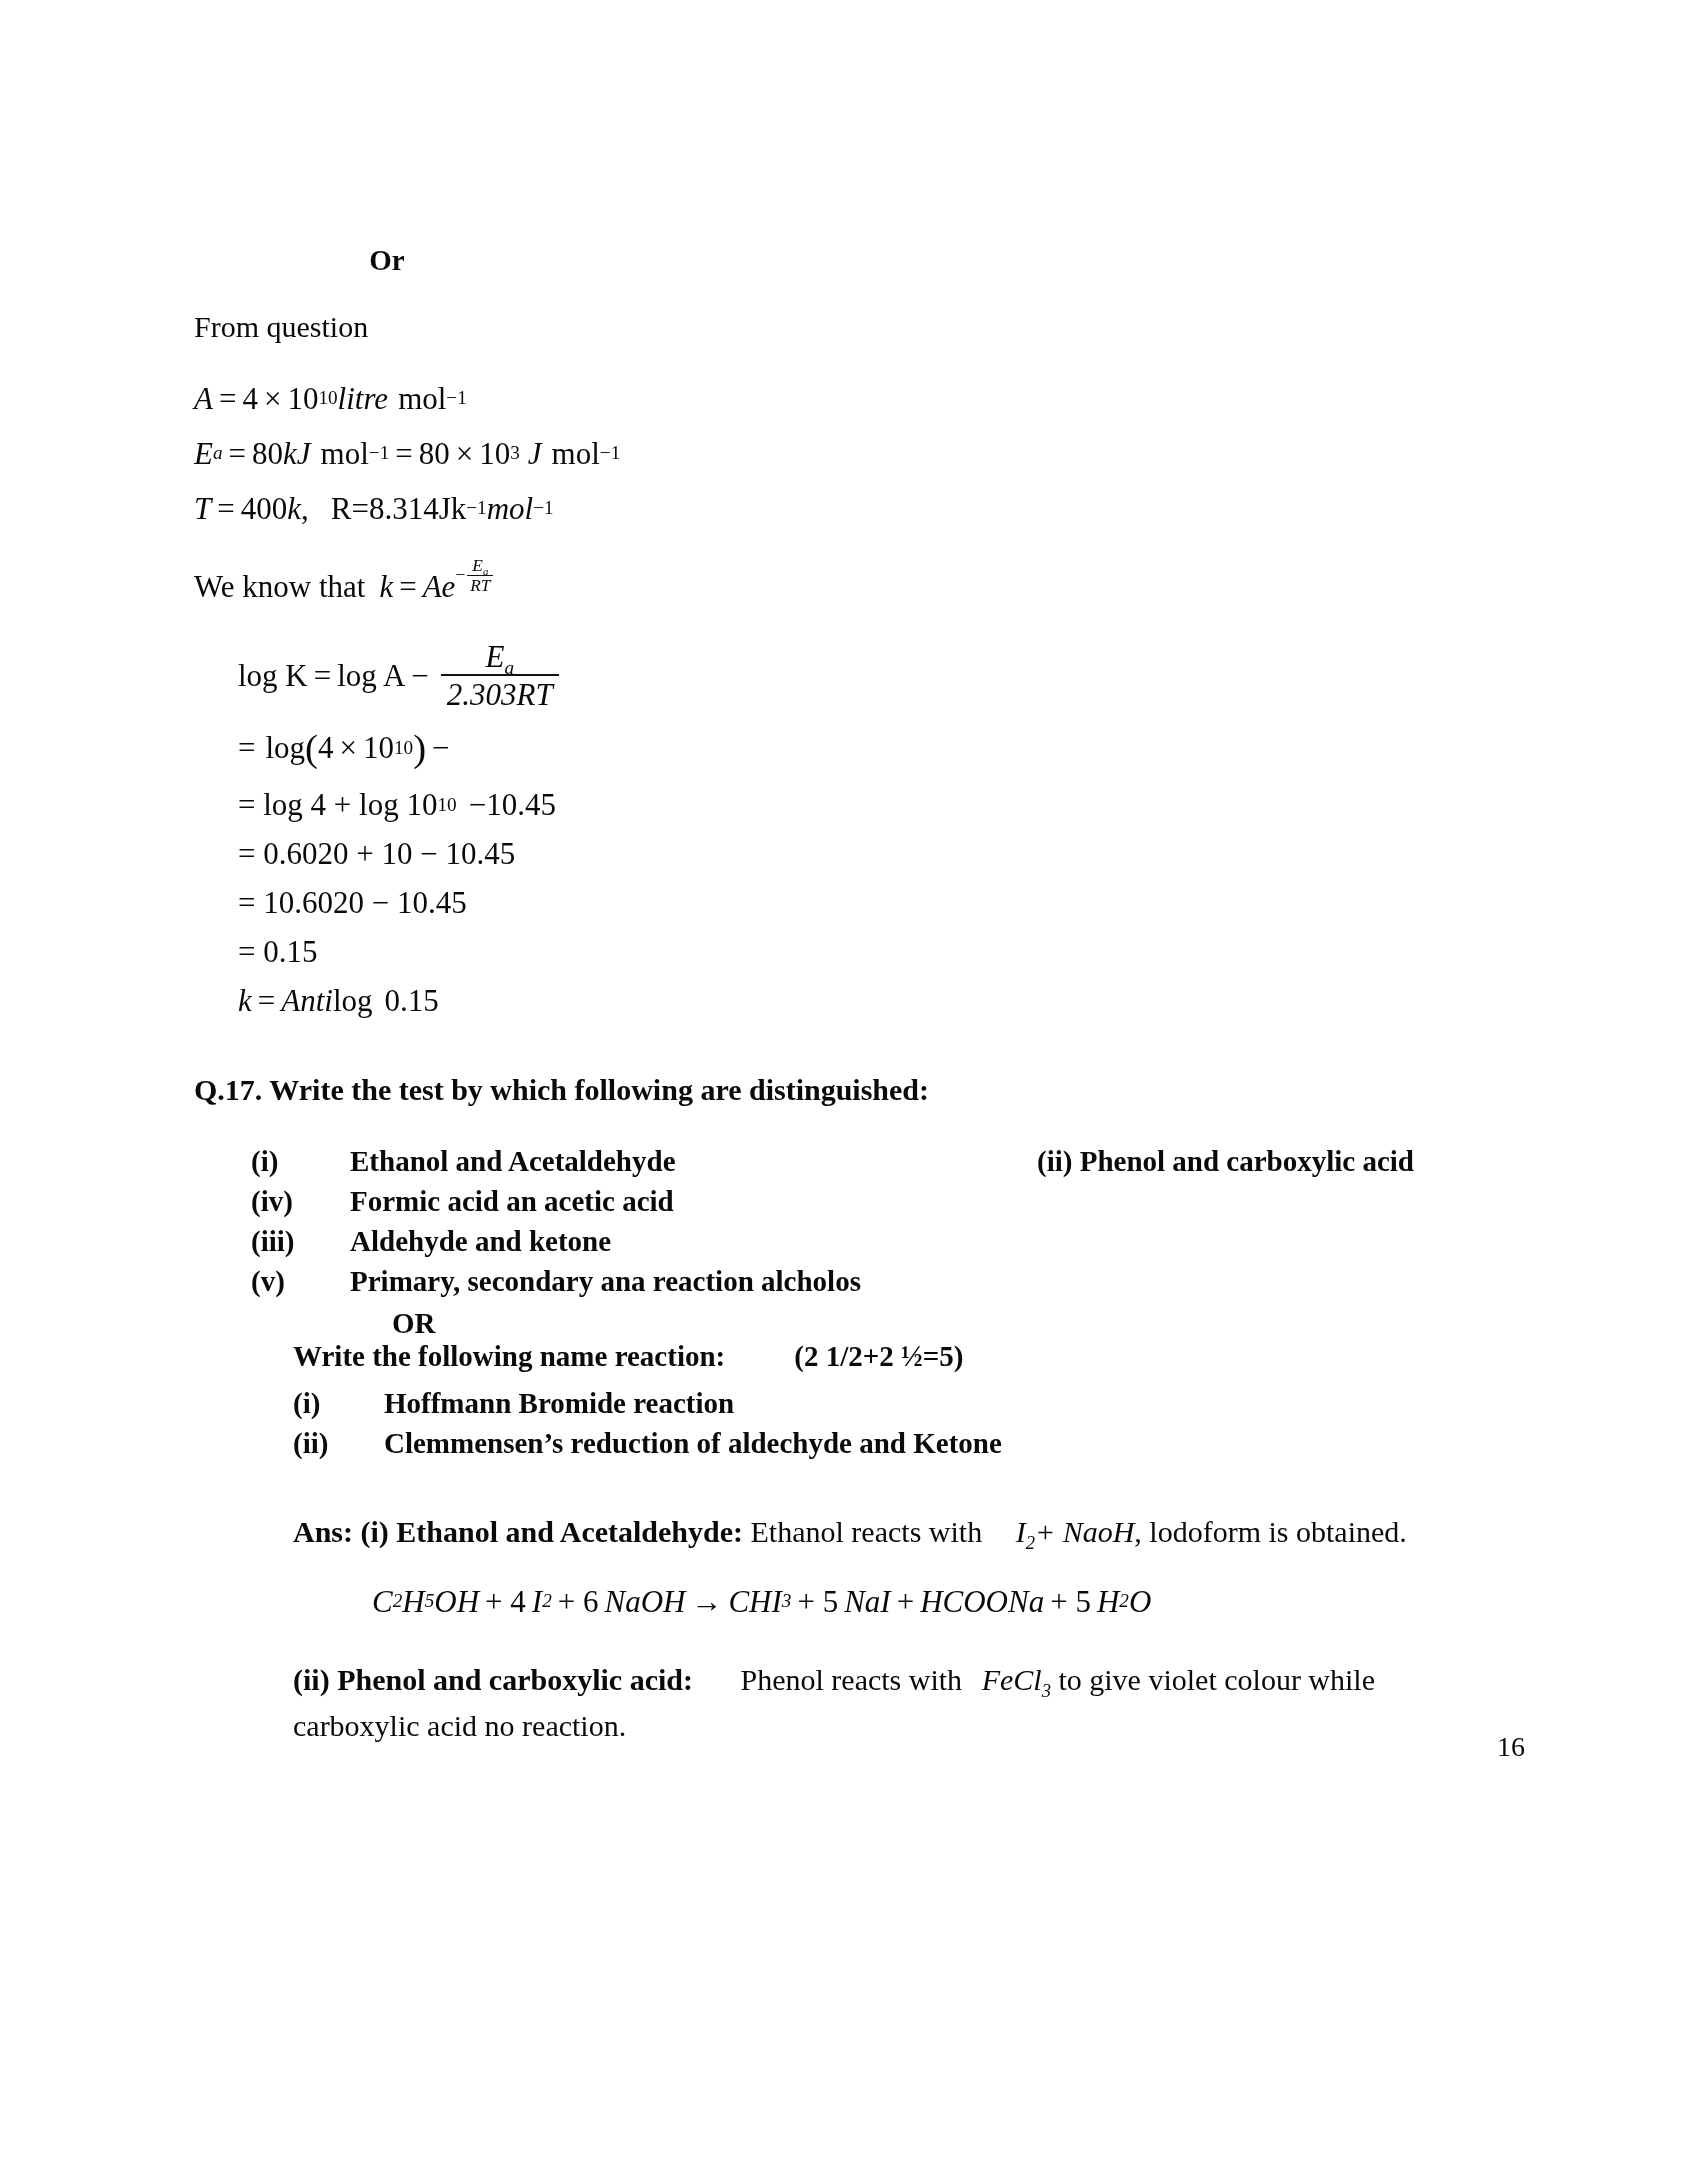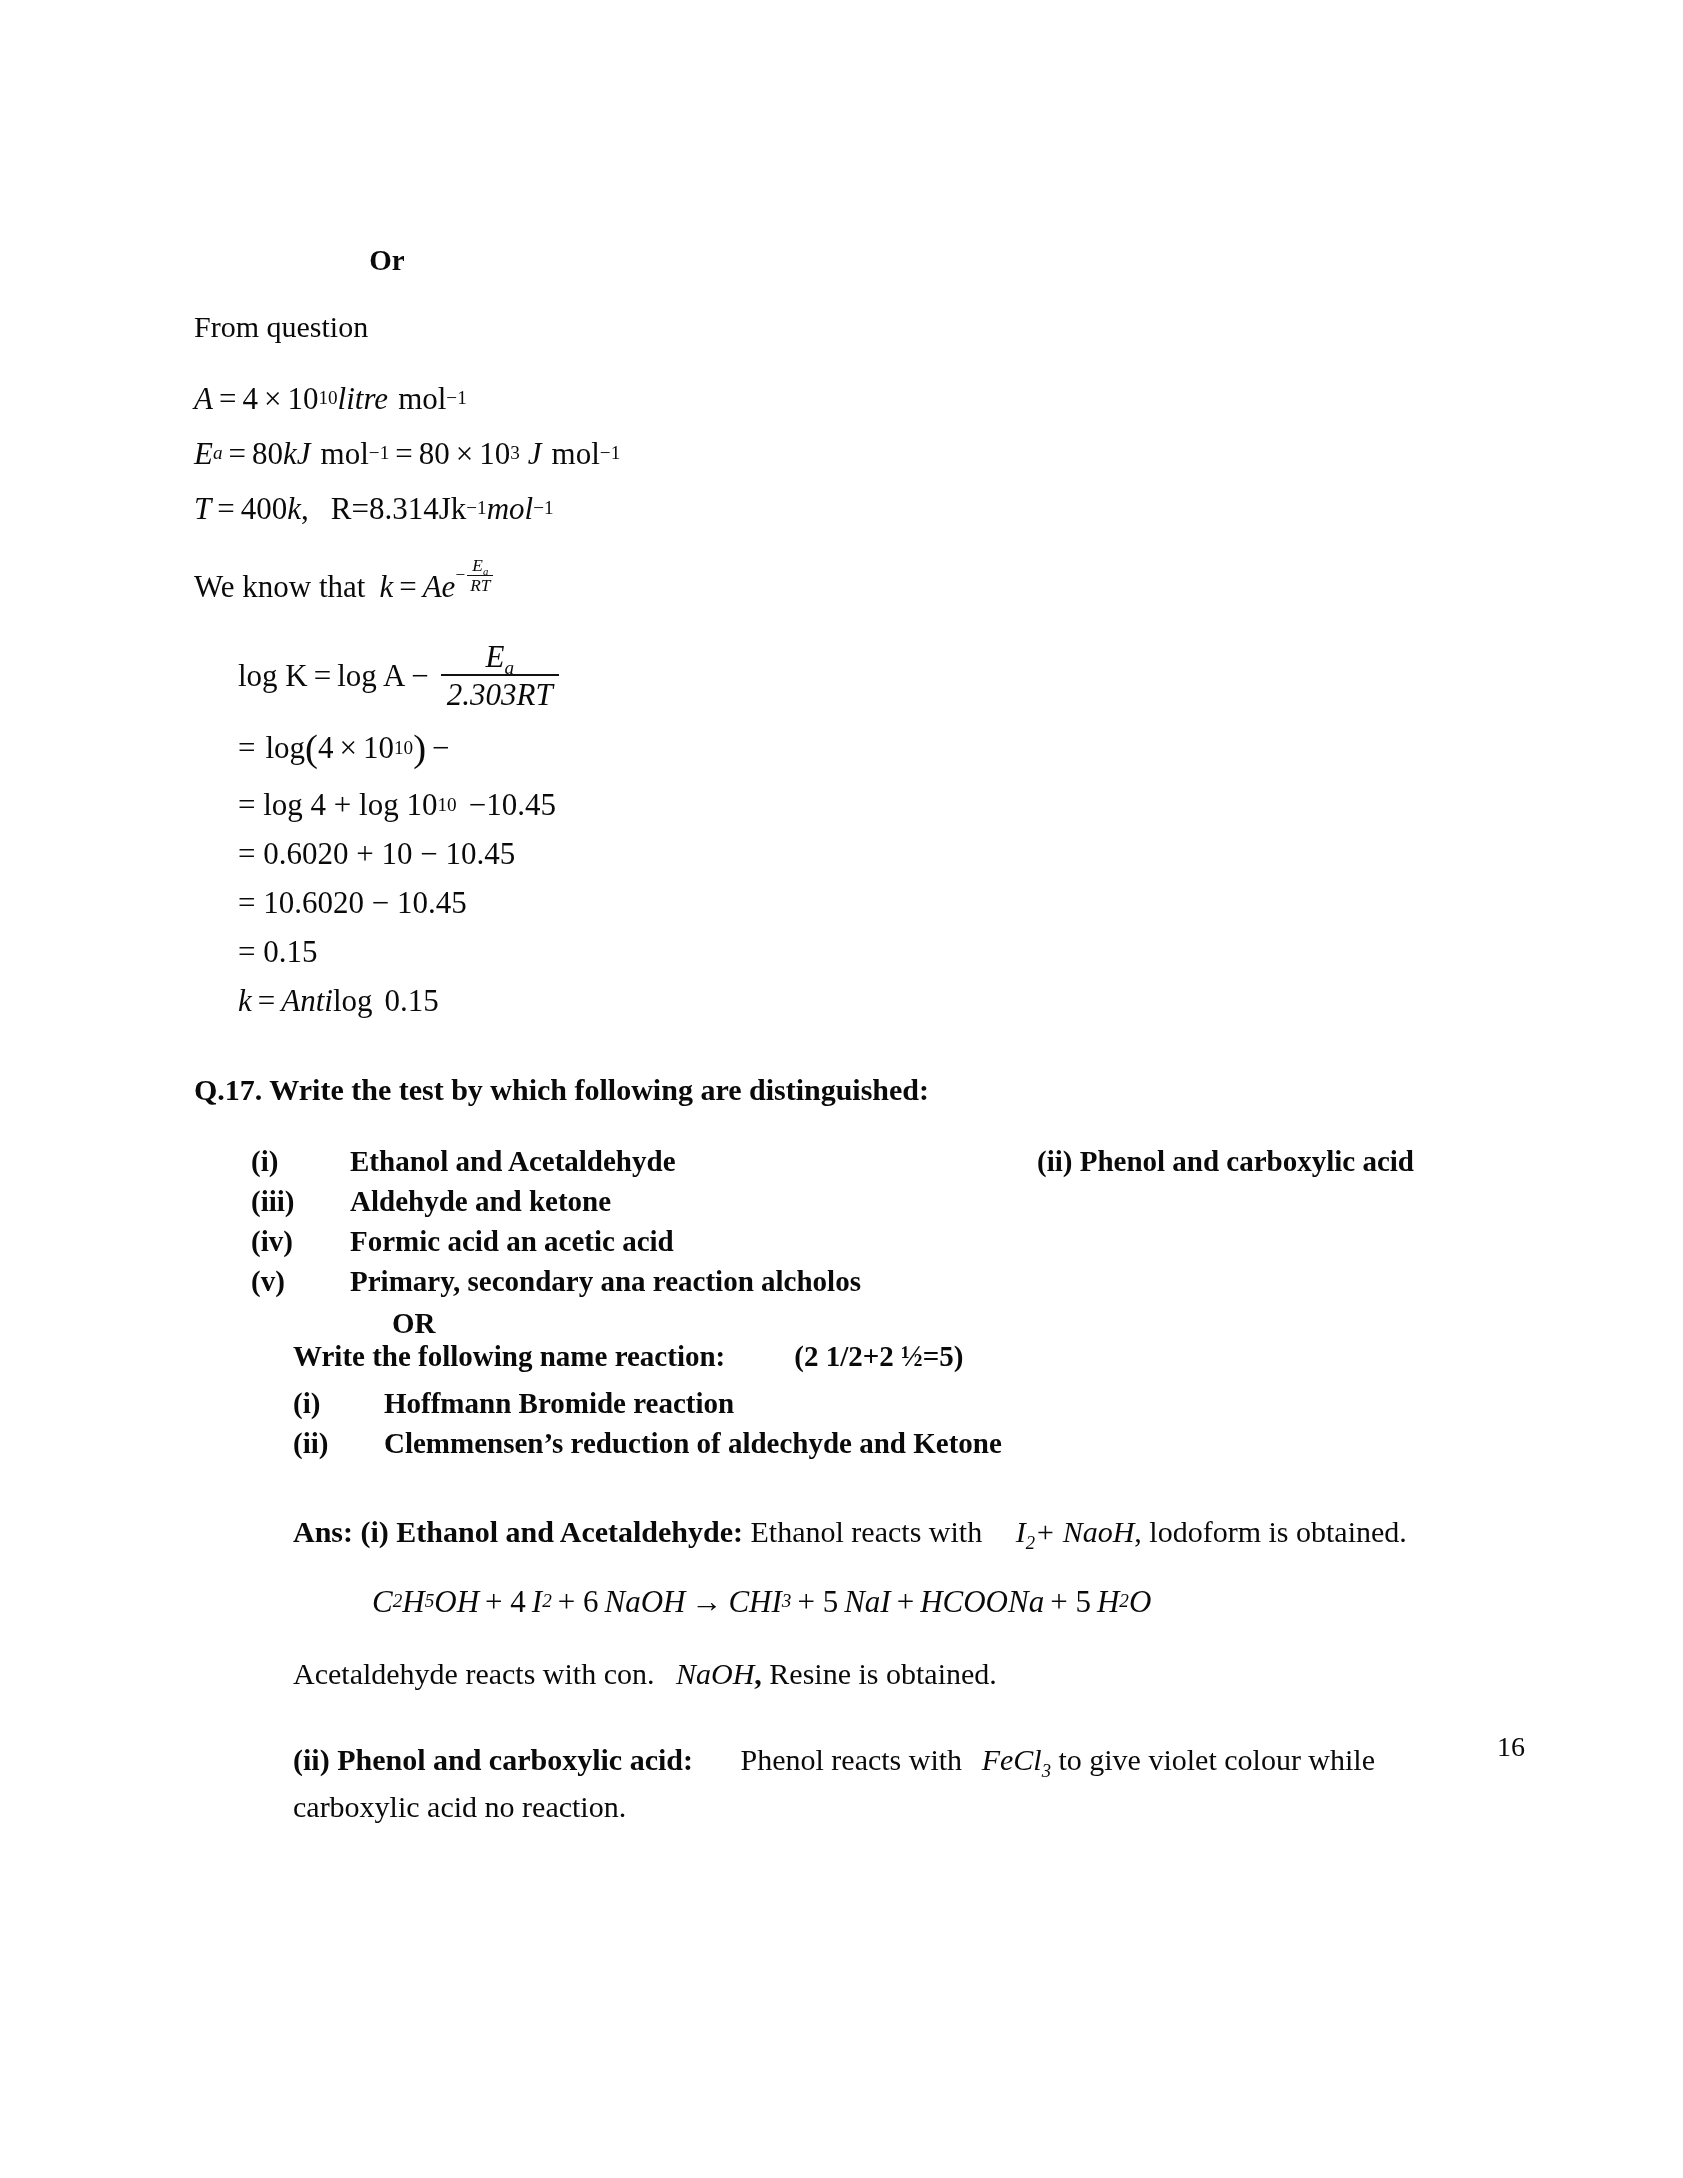--- a/index.html
+++ b/index.html
@@ -272,26 +272,26 @@
     <div class="qhead">Q.17. Write the test by which following are distinguished:</div>
 
 
     <div class="list">
       <div class="li">
         <span class="rn">(i)</span>
         <span class="txt">Ethanol and Acetaldehyde</span>
         <span class="txt2">(ii) Phenol and carboxylic acid</span>
       </div>
       <div class="li">
+        <span class="rn">(iv)</span>
+        <span class="txt">Formic acid an acetic acid</span>
+      </div>
+      <div class="li">
         <span class="rn">(iii)</span>
         <span class="txt">Aldehyde and ketone</span>
-      </div>
-      <div class="li">
-        <span class="rn">(iv)</span>
-        <span class="txt">Formic acid an acetic acid</span>
       </div>
       <div class="li">
         <span class="rn">(v)</span>
         <span class="txt">Primary, secondary ana reaction alcholos</span>
       </div>
     </div>
 
     <div class="or-mid">OR</div>
 
     <div class="sub-head">
@@ -333,25 +333,20 @@
       <span class="op">+ 5</span>
         <span>NaI</span>
       <span class="op">+</span>
         <span>HCOONa</span>
       <span class="op">+ 5</span>
         <span>H</span>
         <sub class="sb">2</sub>
         <span>O</span>
     </div>
 
-    <div class="ans" style="margin-top:34px;">
-      <span>Acetaldehyde reacts with con.</span>
-      <span class="inl" style="padding-left:14px;">NaOH</span><span class="b">,</span>
-      <span>Resine is obtained.</span>
-    </div>
 
     <div class="ans" style="margin-top:40px;">
       <span class="b">(ii) Phenol and carboxylic acid:</span>
       <span style="padding-left:40px;">Phenol reacts with</span>
       <span class="inl" style="padding-left:12px;"><span>FeCl</span><sub class="sb">3</sub></span>
       <span>to give violet colour while carboxylic acid no reaction.</span>
     </div>
 
   </div>
 

